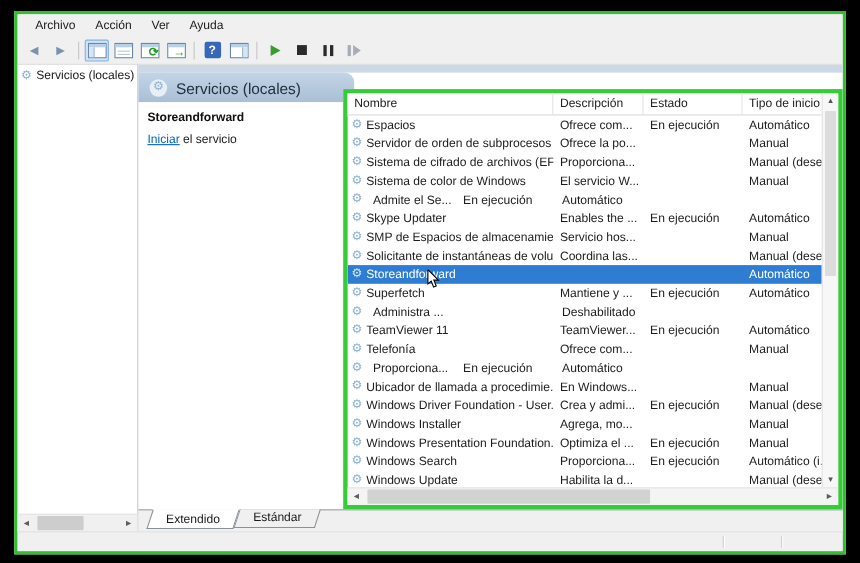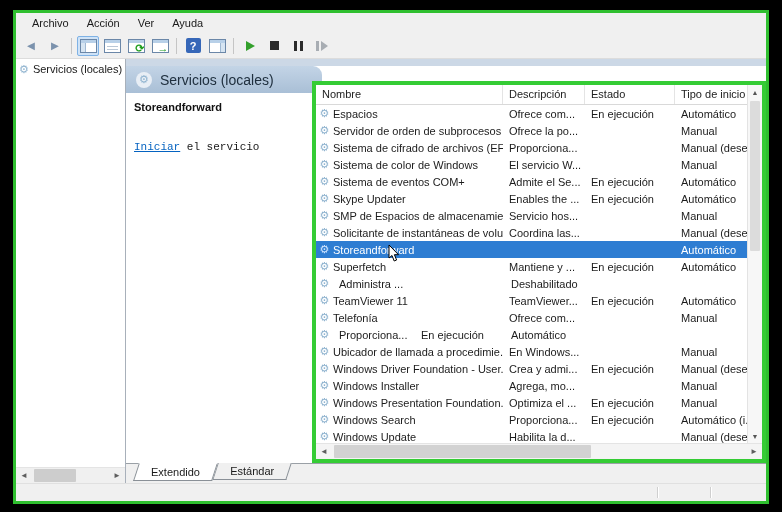--- a/index.html
+++ b/index.html
@@ -63,21 +63,21 @@
   .hdr-bar { position:absolute; left:0; top:7px; width:196px; height:27px;
     background:linear-gradient(#c3d4e6,#a9bfd6); border-radius:0 9px 0 0;
     display:flex; align-items:center; gap:8px; padding-left:10px; }
   .hdr-gear { width:16px; height:16px; border-radius:50%; background:#e8eef5;
     display:flex; align-items:center; justify-content:center; }
   .hdr-title { font-size:14px; color:#20303f; white-space:nowrap; }
 
   .info-pane { position:absolute; left:0; top:34px; width:190px; bottom:20px; background:#fff;
     padding:8px 0 0 8px; }
   .svc-name { font-size:11px; font-weight:bold; color:#111; }
-  .svc-action { font-size:11px; color:#1a1a1a; margin-top:28px;font-family:Liberation Mono, monospace; }
+  .svc-action { font-size:11px; color:#1a1a1a; margin-top:8px; }
   .svc-action a { color:#0563c1; text-decoration:underline; }
 
   
   .table-box { position:absolute; left:186px; top:22px; right:0; bottom:20px;
     border:4px solid #35cc35; background:#fff; display:flex; flex-direction:column; }
   .tbl-body { flex:1 1 auto; display:flex; min-height:0; }
   .tbl-colarea { flex:1 1 auto; display:flex; flex-direction:column; min-width:0; }
   .tbl-header { height:20px; display:flex; border-bottom:1px solid #d9d9d9; flex:0 0 auto;
     background:#fff; }
   .th { font-size:11px; color:#222; padding:3px 0 0 6px; border-right:1px solid #e4e4e4;
@@ -274,21 +274,20 @@
                 </div>
                 <div class="trow">
                   <span class="ic gear-glyph">⚙</span>
                   <span class="cname">Sistema de color de Windows</span>
                   <span class="cdesc">El servicio W...</span>
                   <span class="cest"></span>
                   <span class="ctipo">Manual</span>
                 </div>
                 <div class="trow">
                   <span class="ic gear-glyph">⚙</span>
-                  <span class="cname">Sistema de eventos COM+</span>
                   <span class="cdesc">Admite el Se...</span>
                   <span class="cest">En ejecución</span>
                   <span class="ctipo">Automático</span>
                 </div>
                 <div class="trow">
                   <span class="ic gear-glyph">⚙</span>
                   <span class="cname">Skype Updater</span>
                   <span class="cdesc">Enables the ...</span>
                   <span class="cest">En ejecución</span>
                   <span class="ctipo">Automático</span>

